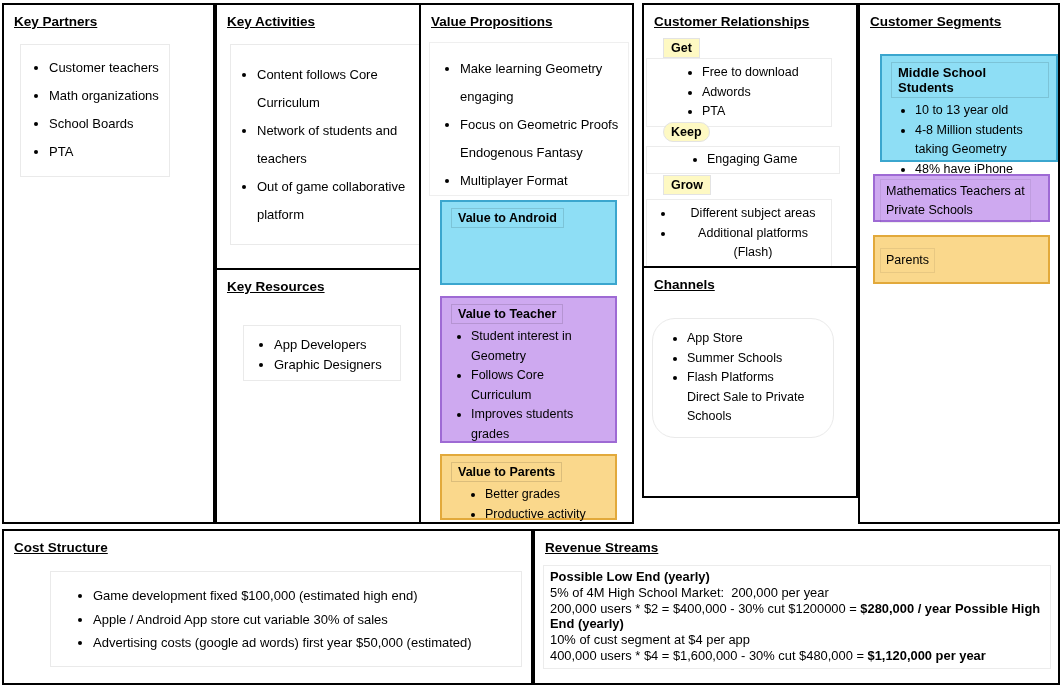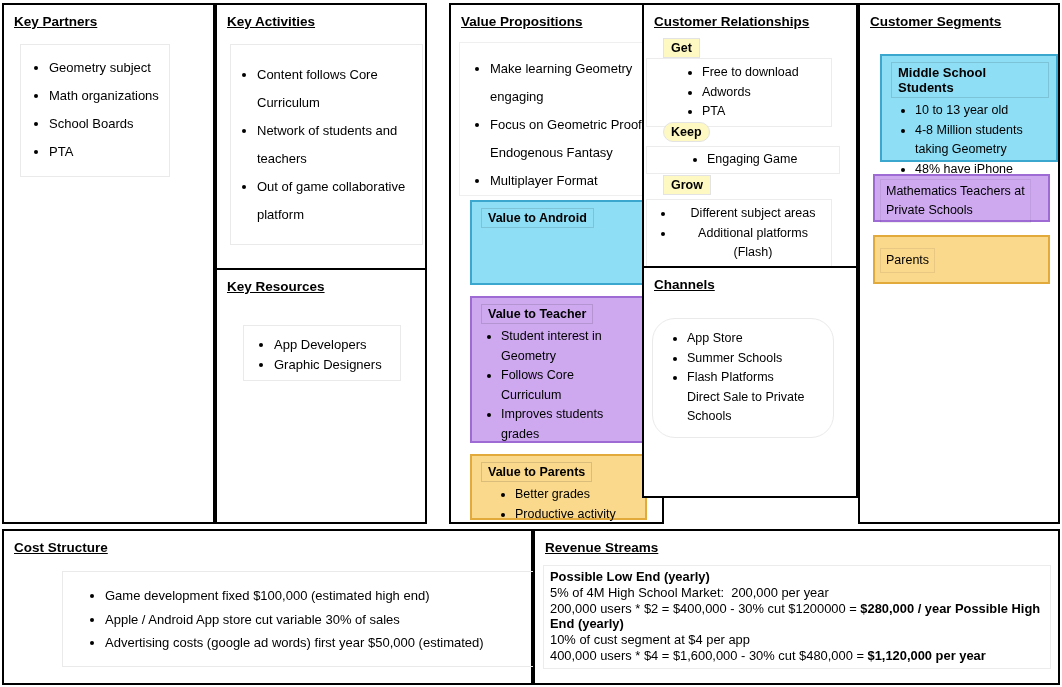--- a/index.html
+++ b/index.html
@@ -17,21 +17,21 @@
   .note .nhdr{display:inline-block;font-size:12.5px;font-weight:bold;border:1px solid rgba(0,0,0,0.12);padding:2px 6px;margin:1px 0 1px 2px;}
   .note ul{font-size:12.5px;line-height:19.5px;margin:2px 0 0 0;padding:0 0 0 22px;}
   .blue{background:var(--blue-fill);border-color:var(--blue-border);}
   .purple{background:var(--purple-fill);border-color:var(--purple-border);}
   .orange{background:var(--orange-fill);border-color:var(--orange-border);}
 
   
   .b-kp{left:2px;top:3px;width:213px;height:521px;}
   .b-ka{left:215px;top:3px;width:212px;height:267px;}
   .b-kr{left:215px;top:268px;width:212px;height:256px;}
-  .b-vp{left:449px;top:3px;width:215px;height:521px;}
+  .b-vp{left:419px;top:3px;width:215px;height:521px;}
   .b-cr{left:642px;top:3px;width:216px;height:265px;}
   .b-ch{left:642px;top:266px;width:216px;height:232px;}
   .b-cs{left:858px;top:3px;width:202px;height:521px;}
   .b-cost{left:2px;top:529px;width:531px;height:156px;}
   .b-rev{left:533px;top:529px;width:527px;height:156px;}
 
   
   .kp-list{left:16px;top:39px;width:150px;height:133px;padding:9px 0 0 0;}
   .kp-list ul{font-size:13px;line-height:28px;padding-left:28px;}
   
@@ -64,35 +64,35 @@
   .ch-list{left:8px;top:50px;width:182px;padding:10px 0;border-radius:23px;}
   .ch-list ul{font-size:12.5px;line-height:19.5px;padding-left:34px;}
   
   .cs-blue{left:20px;top:49px;width:178px;height:108px;}
   .cs-blue .nhdr{font-size:13px;}
   .cs-blue ul{padding-left:26px;}
   .cs-note-text{font-size:12.5px;line-height:19px;white-space:pre-line;border:1px solid rgba(0,0,0,0.07);padding:2px 5px;display:inline-block;}
   .cs-purple{left:13px;top:169px;width:177px;height:48px;padding:3px 5px;}
   .cs-yellow{left:13px;top:230px;width:177px;height:49px;padding:11px 5px;}
   
-  .cost-list{left:46px;top:40px;width:472px;height:96px;padding:12px 0 0 0;margin-left:12px;}
+  .cost-list{left:46px;top:40px;width:472px;height:96px;padding:12px 0 0 0;}
   .cost-list ul{font-size:13px;line-height:23.7px;padding-left:42px;}
   
   .rev-box{left:8px;top:34px;width:508px;height:104px;border:1px solid #ececec;box-sizing:border-box;position:absolute;padding:3px 6px;}
   .rs-line{font-size:12.9px;line-height:15.8px;white-space:pre-wrap;}
   .rs-line .b{font-weight:bold;}
 </style>
 </head>
 <body>
 
 <div class="box b-kp">
   <div class="hdr">Key Partners</div>
   <div class="lbox kp-list">
     <ul>
-        <li>Geometry subject</li>
+        <li>Customer teachers</li>
         <li>Math organizations</li>
         <li>School Boards</li>
         <li>PTA</li>
       </ul>
   </div>
 </div>
 
 <div class="box b-ka">
   <div class="hdr">Key Activities</div>
   <div class="lbox ka-list">

